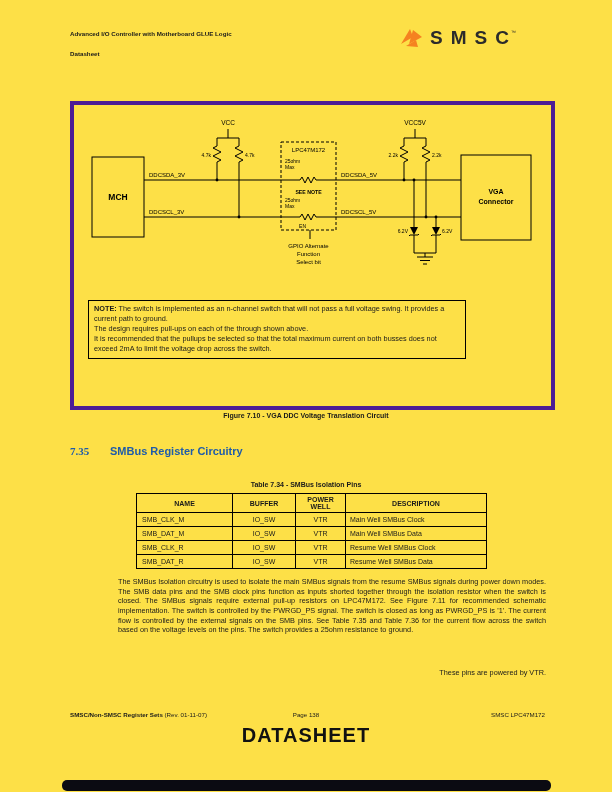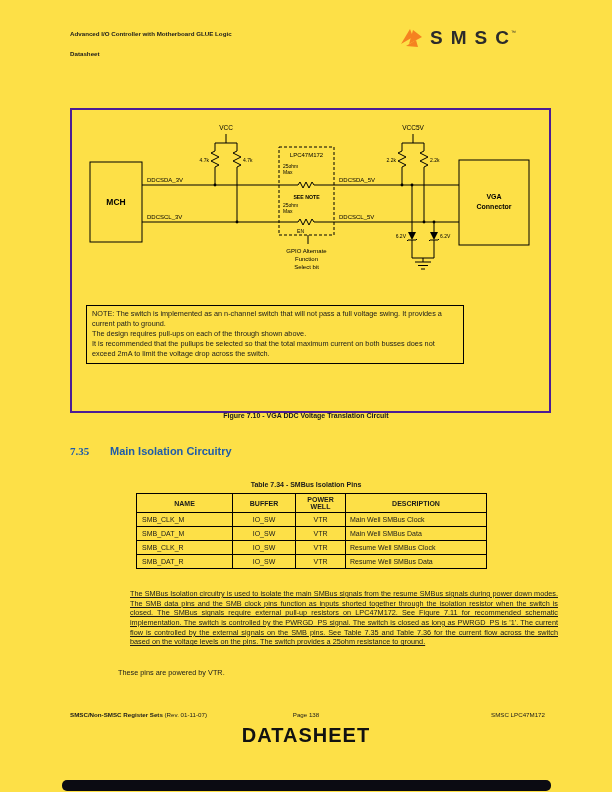--- a/index.html
+++ b/index.html
@@ -9,50 +9,50 @@
   }
   
   .hdr-left{position:absolute;left:70px;top:30px;}
   .hdr-title{font-size:6.2px;font-weight:bold;margin-bottom:13px;}
   .hdr-sub{font-size:6.2px;font-weight:bold;}
   .logo{position:absolute;left:398px;top:26px;display:flex;align-items:center;}
   .logo-mark{width:26px;height:24px;margin-right:6px;}
   .logo-text{font-size:19px;font-weight:800;letter-spacing:8px;color:#2b2b2b;transform:scaleY(0.92);}
   .logo-tm{font-size:5px;vertical-align:top;position:relative;top:-6px;left:-6px;color:#2b2b2b;}
   
-  .fig{position:absolute;left:70px;top:108px;width:477px;height:301px;border:2px solid #4c1d95;}
+  .fig{position:absolute;left:70px;top:101px;width:477px;height:301px;border:4px solid #4c1d95;}
   .circuit{position:absolute;left:0;top:0;width:477px;height:303px;}
   .circuit text{fill:#000;font-size:6.5px;font-family:"Liberation Sans","DejaVu Sans",sans-serif;}
   .circuit .t5{font-size:5px;}
   .circuit .t55b{font-size:5.2px;font-weight:bold;}
   .circuit .t6{font-size:6px;}
   .circuit .t7b{font-size:7px;font-weight:bold;}
   .circuit .t8b{font-size:8.5px;font-weight:bold;}
   .note{position:absolute;left:14px;top:195px;width:366px;border:1px solid #000;
         padding:3px 5px 4px 5px;font-size:7.3px;line-height:1.36;}
-  .note .b{font-weight:normal;}
+  .note .b{font-weight:bold;}
   .fig-caption{position:absolute;left:0;top:412px;width:612px;text-align:center;
                font-size:7px;font-weight:bold;}
   
   .section-heading{position:absolute;left:70px;top:445px;font-size:11px;font-weight:bold;color:#1f5ca9;}
   .sec-num{display:inline-block;width:40px;font-family:Liberation Serif, serif;}
   
   .tbl-caption{position:absolute;left:0;top:481px;width:612px;text-align:center;
                font-size:7px;font-weight:bold;}
   .tbl{position:absolute;left:136px;top:493px;border-collapse:collapse;table-layout:fixed;}
   .tbl th,.tbl td{border:1px solid #000;font-size:7px;padding:1px 0;height:11px;}
   .tbl th{font-weight:bold;text-align:center;padding:2px 1px;}
   .tbl td.c-name{text-align:left;padding-left:5px;}
   .tbl td.c-buf{text-align:center;}
   .tbl td.c-well{text-align:center;}
   .tbl td.c-desc{text-align:left;padding-left:4px;}
   
-  .body-p{position:absolute;left:118px;top:577px;width:428px;margin:12px;
-          font-size:7.3px;line-height:1.32;text-align:justify;text-decoration:underline;}
-  .body-p2{position:absolute;left:118px;top:668px;width:428px;margin:0;font-size:7.3px;}
+  .body-p{position:absolute;left:118px;top:577px;width:428px;margin:0;
+          font-size:7.3px;line-height:1.32;text-align:justify;}
+  .body-p2{position:absolute;left:118px;top:668px;width:428px;margin:0;font-size:7.3px;text-align:right;}
   
   .footer{position:absolute;left:0;top:711px;width:612px;font-size:6.2px;}
   .f-left{position:absolute;left:70px;}
   .f-center{position:absolute;left:0;width:612px;text-align:center;}
   .f-right{position:absolute;right:67px;}
   .watermark{position:absolute;left:0;top:724px;width:612px;text-align:center;
              font-size:20px;font-weight:bold;letter-spacing:1px;color:#111;}
   .bottom-bar{position:absolute;left:62px;top:780px;width:489px;height:11px;
               background:#0b0b12;border-radius:5px;}
 </style>
@@ -136,21 +136,21 @@
     </svg>
     <div class="note">
       <div><span class="b">NOTE:</span> <span>The switch is implemented as an n-channel switch that will not pass a full voltage swing. It provides a current path to ground.</span></div>
       <div>The design requires pull-ups on each of the through shown above.</div>
       <div>It is recommended that the pullups be selected so that the total maximum current on both busses does not exceed 2mA to limit the voltage drop across the switch.</div>
     </div>
   </div>
   <div class="fig-caption">Figure 7.10 - VGA DDC Voltage Translation Circuit</div>
 
   <div class="section-heading">
-    <span class="sec-num">7.35</span><span class="sec-title">Main Isolation Circuitry</span>
+    <span class="sec-num">7.35</span><span class="sec-title">SMBus Register Circuitry</span>
   </div>
 
   <div class="tbl-caption">Table 7.34 - SMBus Isolation Pins</div>
   <table class="tbl">
     <colgroup>
         <col style="width:96px">
         <col style="width:63px">
         <col style="width:50px">
         <col style="width:141px">
       </colgroup>

